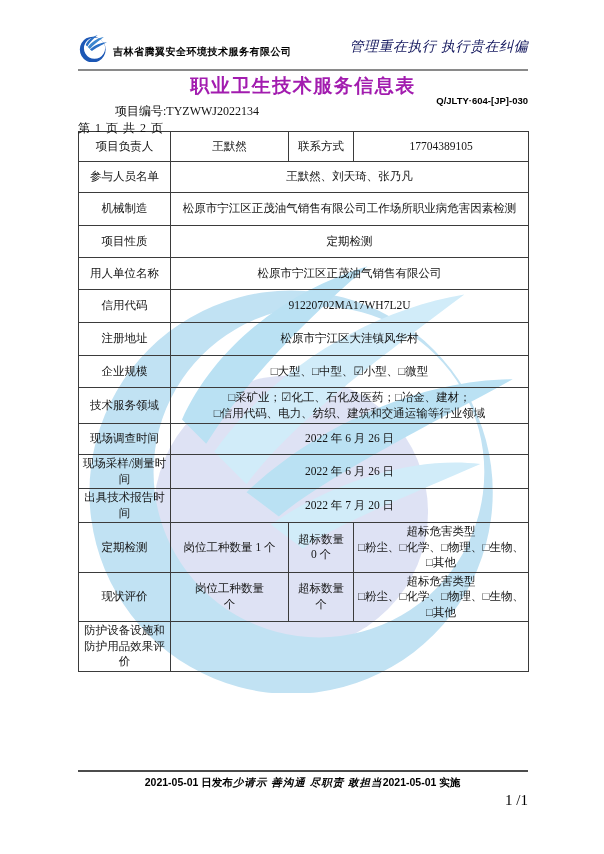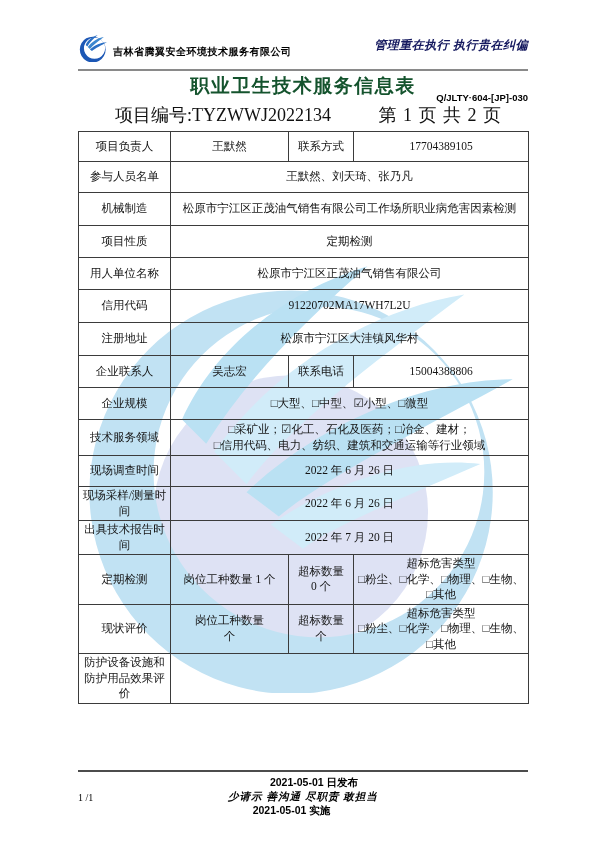--- a/index.html
+++ b/index.html
@@ -26,56 +26,56 @@
   .brand{display:flex; align-items:flex-end;}
   .logo{width:31px; height:28px; display:inline-block;}
   .logo svg{width:100%;height:100%;}
   .logo .ring{fill:#1c57b5;}
   .logo .feather{fill:#3c87cf;}
   .logo .feather2{fill:#2a6fc4;}
   .logo .disc{display:none;}
   .company{font-family:"Liberation Sans", sans-serif; font-weight:bold;
            font-size:10px; letter-spacing:.5px; margin-left:4px; margin-bottom:3px; color:#000;}
   .codes{text-align:right; line-height:1.55; padding-top:2px;}
-  .slogan{font-family:"Liberation Sans", sans-serif; font-weight:bold; font-style:italic;
-          font-size:12px; color:#14185e; letter-spacing:.5px;}
+  .slogan{font-family:"Liberation Sans", sans-serif; font-weight:normal; font-style:italic;
+          font-size:14px; color:#14185e; letter-spacing:.5px;}
   .doccode{font-family:"Liberation Sans", sans-serif; font-weight:bold; font-size:9.5px; color:#000;margin-top:36px;}
 
   .hdr-rule{position:absolute; left:78px; top:69px; width:450px; height:2px; background:#8a8a8a; z-index:2;}
 
   .doc-title{position:absolute; left:78px; top:73px; width:450px; text-align:center;
       font-family:"Liberation Sans", sans-serif; font-weight:bold; font-size:19px;
-      letter-spacing:1.5px; color:#14532d; z-index:2; margin:0;}
+      letter-spacing:1.5px; color:#a21caf; z-index:2; margin:0;}
 
   .meta{position:absolute; left:78px; top:103px; width:450px; display:flex;
-        justify-content:space-between; font-size:18px; z-index:2;
-        padding:0; box-sizing:border-box;}
+        justify-content:space-between; font-size:12px; z-index:2;
+        padding:0; box-sizing:border-box;flex-direction:column;}
   .meta .left{margin-left:37px;}
   .meta .right{margin-right:26px; letter-spacing:1px;}
 
   
   table.form{position:absolute; left:78px; top:131px; width:450px; z-index:1;
       border-collapse:collapse; table-layout:fixed; background:transparent;border-radius:26px;}
   table.form td{border:1px solid #3b3b3b; text-align:center; vertical-align:middle;
       font-size:11.5px; line-height:1.35; padding:1px 3px; overflow:hidden; color:#151515;}
   td.lbl{padding:1px 5px; line-height:1.4;}
   .l{display:block;}
   tr.h30{height:30px} tr.h31{height:31px} tr.h32{height:32px} tr.h33{height:33px}
   tr.h36{height:36px} tr.h46{height:46px} tr.h47{height:47px}
 
   
   .ftr-rule{position:absolute; left:78px; top:770px; width:450px; height:2px; background:#4c4c4c; z-index:2;}
   .ftr{position:absolute; left:78px; top:776px; width:450px; display:flex;
        justify-content:center; align-items:center; z-index:2;
-       font-family:"Liberation Sans", sans-serif; font-weight:bold; font-size:10.5px; color:#000;flex-direction:column;}
+       font-family:"Liberation Sans", sans-serif; font-weight:bold; font-size:10.5px; color:#000;}
   .ftr .fl{margin-left:22px;}
   .ftr .fr{margin-right:23px;}
   .ftr .motto{font-style:italic; letter-spacing:1px;}
-  .pageno{position:absolute; left:78px; top:792px; width:450px; text-align:left;
-       font-size:10px; z-index:2; color:#000;}
+  .pageno{position:absolute; left:78px; top:792px; width:450px; text-align:right;
+       font-size:15px; z-index:2; color:#000;}
 </style>
 </head>
 <body>
 
 <div class="page">
 
   <div class="watermark">
     <svg viewBox="0 0 120 104" preserveAspectRatio="xMidYMid meet" aria-hidden="true">
       <circle class="disc" cx="57" cy="63" r="34"></circle>
       <path class="ring" fill-rule="evenodd" d="M57,8 a50,50 0 1,0 0.1,0 Z M64,12 a41,41 0 1,1 -0.1,0 Z"></path>
@@ -145,26 +145,20 @@
     </tr>
     <tr class="h33">
       <td class="lbl">信用代码</td>
       <td colspan="3">91220702MA17WH7L2U</td>
     </tr>
     <tr class="h33">
       <td class="lbl">注册地址</td>
       <td colspan="3">松原市宁江区大洼镇风华村</td>
     </tr>
     <tr class="h32">
-      <td class="lbl">企业联系人</td>
-      <td>吴志宏</td>
-      <td class="lbl">联系电话</td>
-      <td>15004388806</td>
-    </tr>
-    <tr class="h32">
       <td class="lbl">企业规模</td>
       <td colspan="3">□大型、□中型、☑小型、□微型</td>
     </tr>
     <tr class="h36">
       <td class="lbl">技术服务领域</td>
       <td colspan="3">
         <span class="l">□采矿业；☑化工、石化及医药；□冶金、建材；</span>
         <span class="l">□信用代码、电力、纺织、建筑和交通运输等行业领域</span>
       </td>
     </tr>

